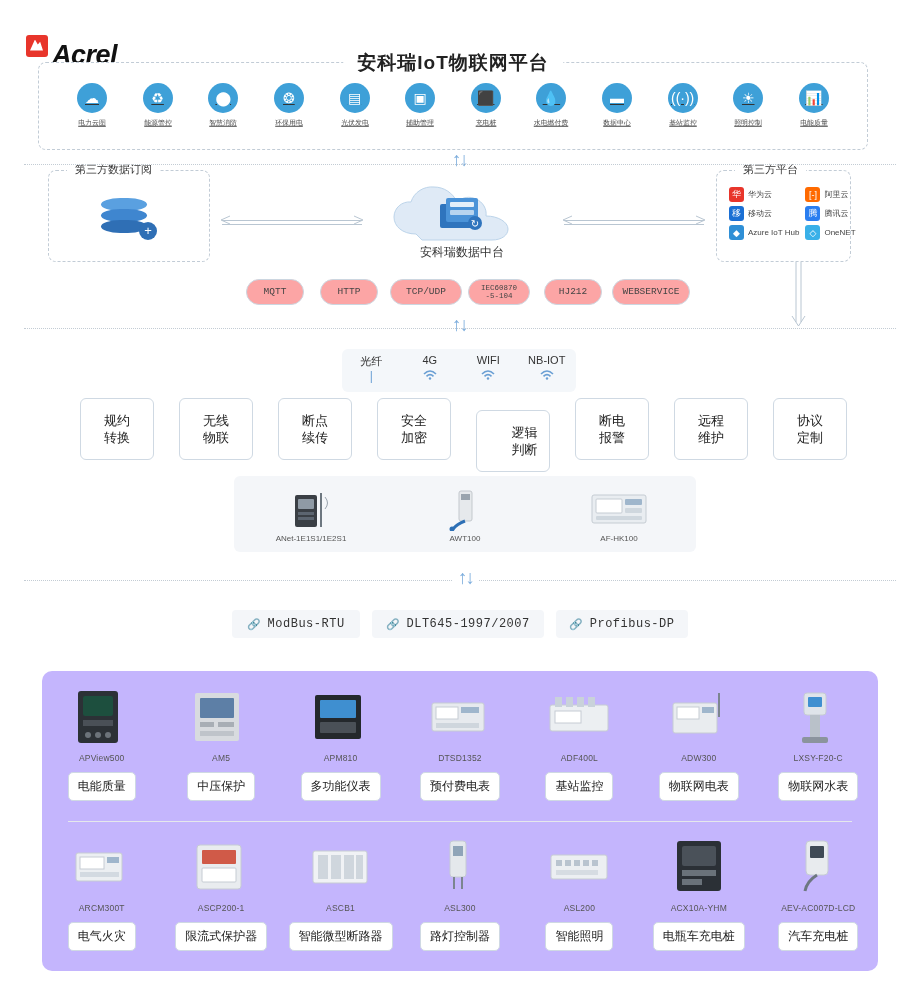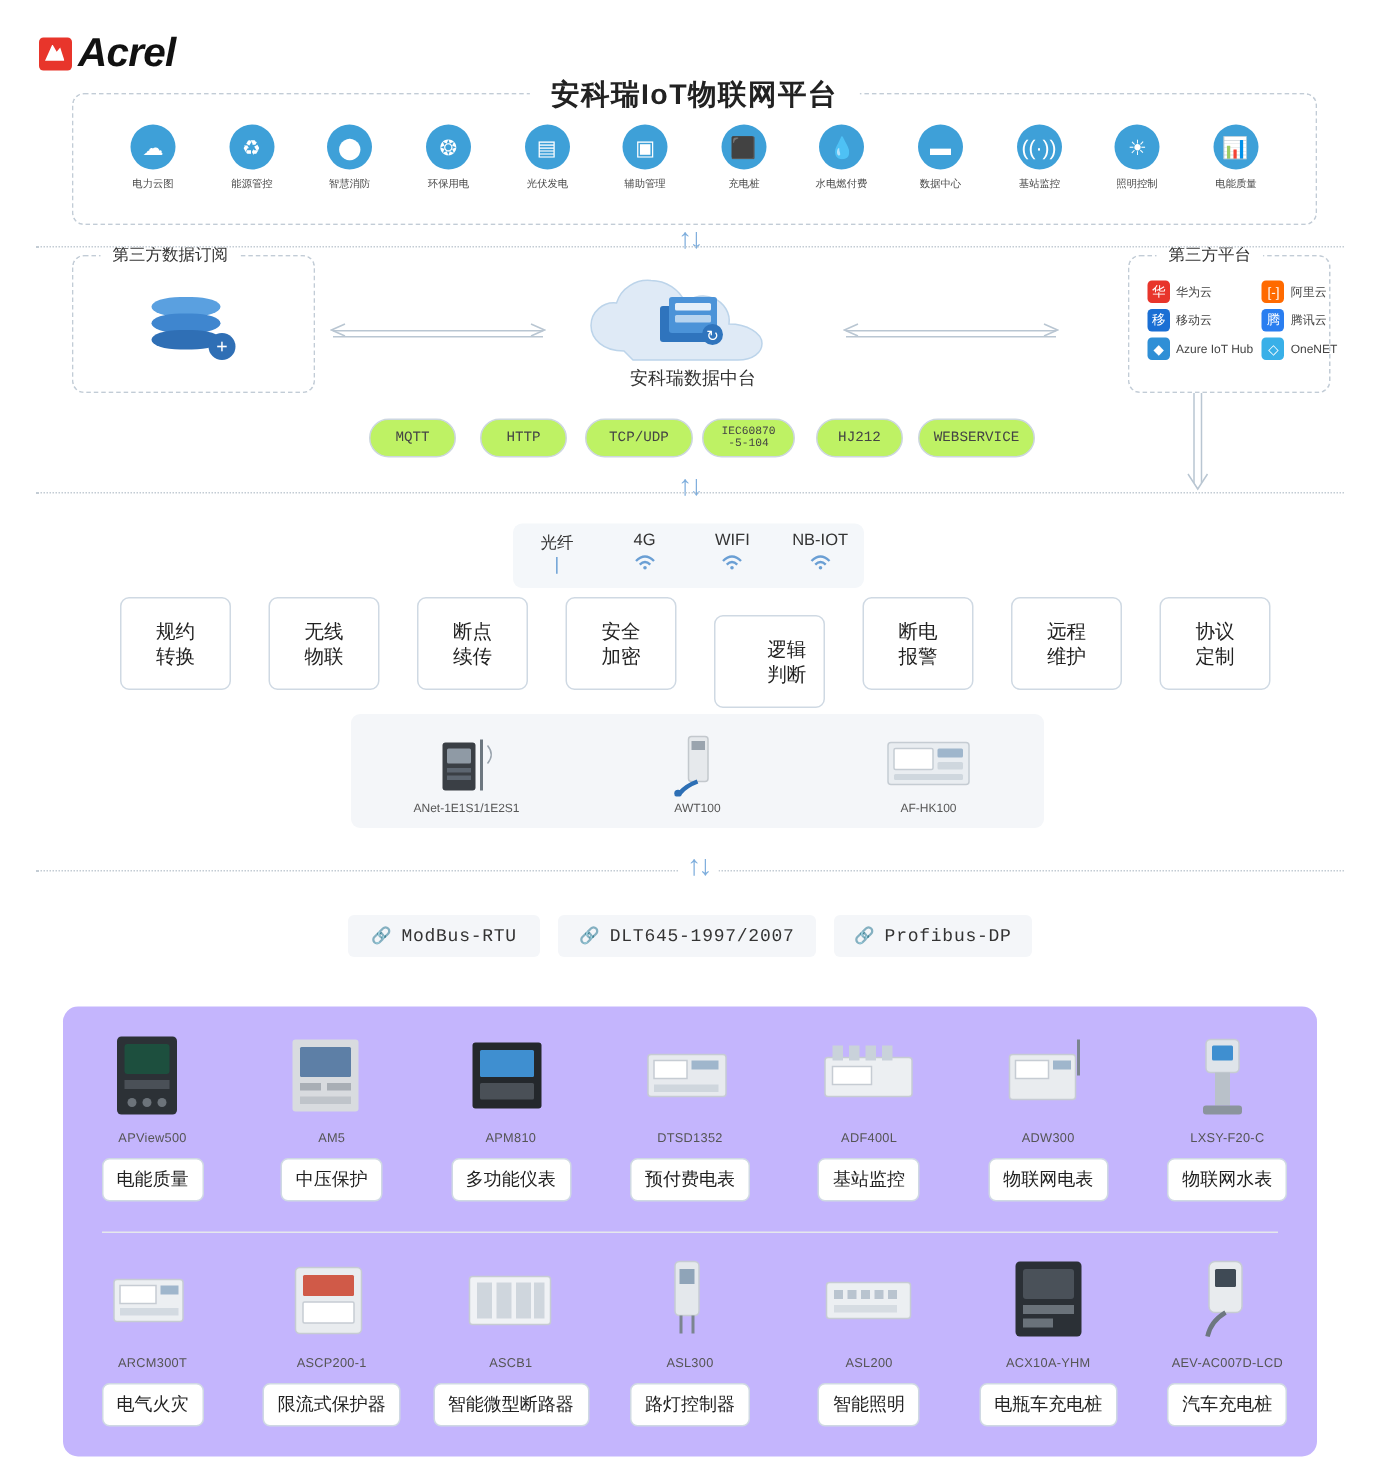--- a/index.html
+++ b/index.html
@@ -16,36 +16,36 @@
   
   .logo-wrap { position:absolute; left:26px; top:20px; display:flex; align-items:center; gap:4px; }
   .logo-mark {
     width:22px; height:22px; background:#e8352b; border-radius:3px;
     position:relative;
   }
   .logo-mark:before{
     content:""; position:absolute; left:4px; top:5px; width:13px; height:11px;
     background:#fff; clip-path: polygon(0 100%, 38% 0, 60% 45%, 78% 20%, 100% 100%);
   }
-  .logo-text { font-size:27px; font-weight:bold; font-style:italic; letter-spacing:-0.5px; color:#111; }
+  .logo-text { font-size:27px; font-weight:bold; font-style:italic; letter-spacing:-0.5px; color:#111;margin-top:20px; }
 
   
   .dashed-panel {
     position:absolute;
     border:1px dashed #c2ccd6;
     border-radius:8px;
     background:#fff;
   }
   .panel-title {
     position:absolute; top:-9px; left:18px; background:#fff; padding:0 8px;
     font-size:11px; color:#333;
   }
 
   
-  #top-panel { left:48px; top:62px; width:830px; height:88px; }
+  #top-panel { left:38px; top:62px; width:830px; height:88px;text-decoration:underline; }
   .top-title {
     position:absolute; top:-13px; left:50%; transform:translateX(-50%);
     background:#fff; padding:0 14px; font-size:19px; font-weight:bold; color:#222;
     letter-spacing:1px; white-space:nowrap;
   }
   .top-icons { display:flex; justify-content:space-between; padding:20px 22px 0 22px; }
   .ticon { width:62px; text-align:center; }
   .ticon .circ {
     width:30px; height:30px; border-radius:50%; margin:0 auto 5px auto;
     display:flex; align-items:center; justify-content:center;
@@ -54,21 +54,21 @@
   .ticon .lbl { font-size:7.5px; color:#4a4a4a; white-space:nowrap; transform:scale(0.92); }
 
   
   .updown {
     position:absolute; font-size:19px; color:#7eaedd; line-height:1;
     letter-spacing:-2px;
   }
 
   
   #third-data { left:48px; top:170px; width:162px; height:92px; }
-  #third-plat  { left:752px; top:170px; width:135px; height:92px;text-align:center; }
+  #third-plat  { left:716px; top:170px; width:135px; height:92px;text-align:center; }
 
   .db-icon {
     position:absolute; left:50%; top:52%; transform:translate(-50%,-50%);
     width:56px; height:44px;
   }
   .db-layer {
     position:absolute; left:0; width:46px; height:13px; border-radius:50%/60%;
     background:#2f6fb5;
   }
   .db-layer.l2 { background:#3f86cf; }
@@ -90,21 +90,21 @@
   }
   .cloud-label { position:absolute; left:0; top:62px; width:180px; font-size:12px; color:#333; }
 
   .h-arrow { position:absolute; height:10px; }
   .h-arrow .line { position:absolute; top:4px; left:0; right:0; height:1px; background:#b9c6d2; }
   .h-arrow .line2 { position:absolute; top:8px; left:0; right:0; height:1px; background:#b9c6d2; }
 
   
   .pill {
     position:absolute; height:26px; border:1px solid #ccd6e0; border-radius:13px;
-    background:#bef264; font-size:9.5px; color:#444; display:flex; align-items:center;
+    background:#fca5a5; font-size:9.5px; color:#444; display:flex; align-items:center;
     justify-content:center; text-align:center; line-height:1.1; font-family:"Liberation Mono", monospace;
   }
 
   
   .hr-dot { position:absolute; left:24px; width:872px; border-top:1px dotted #c3ccd4; }
 
   
   #net-box {
     position:absolute; left:342px; top:349px; width:234px; height:43px;
     background:#f4f7fa; border-radius:6px; display:flex;

